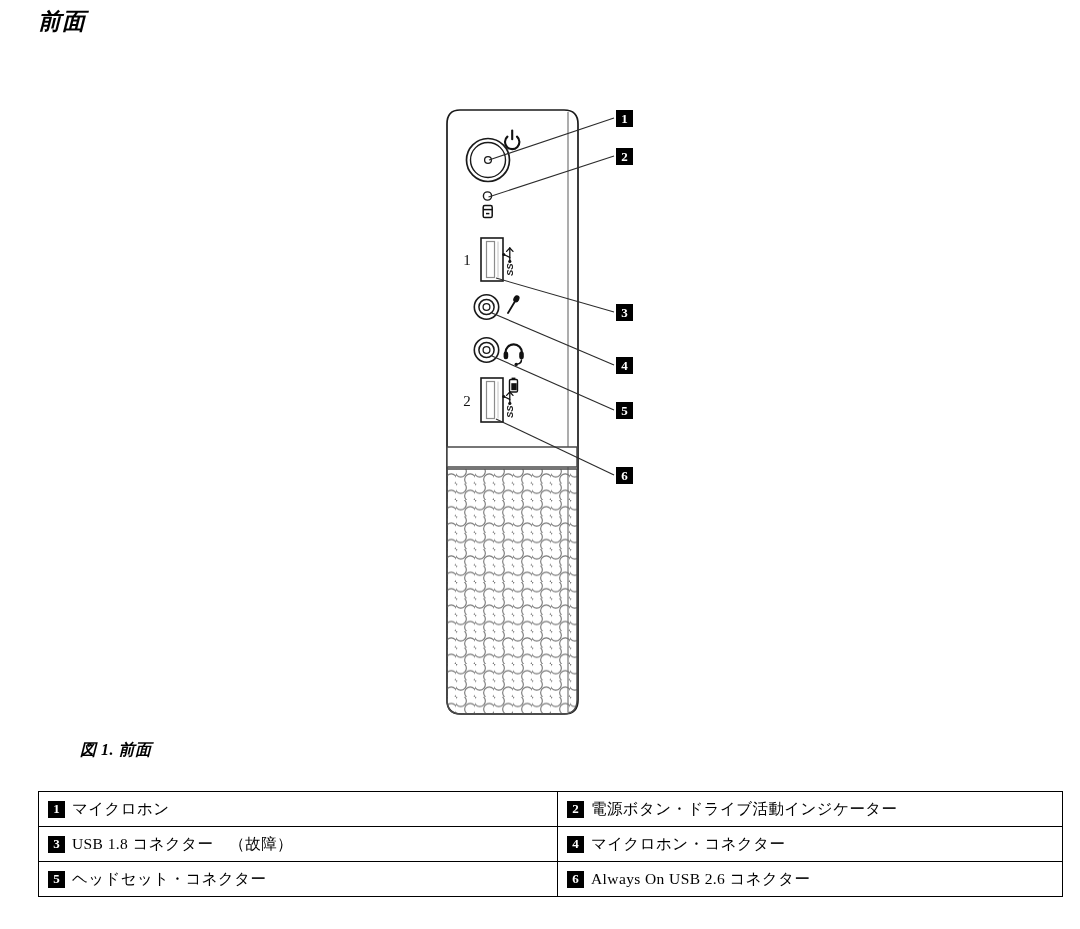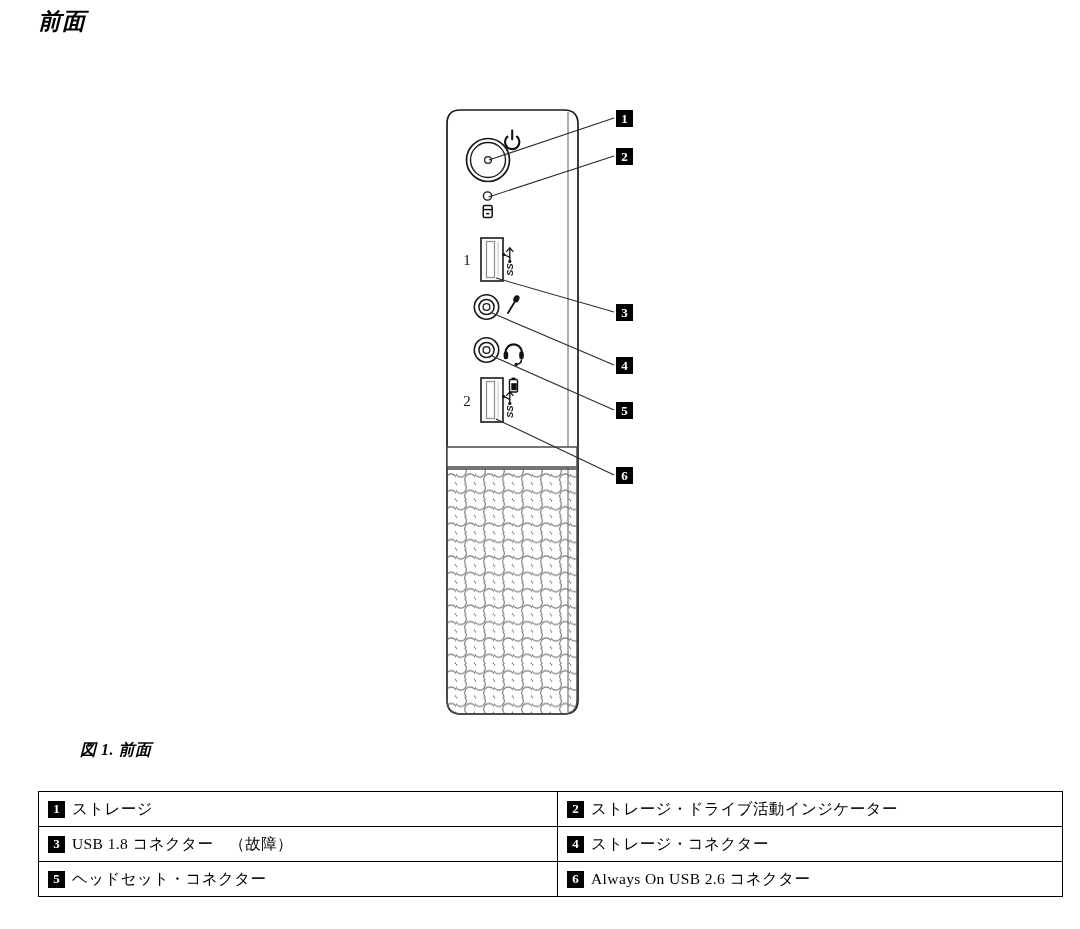--- a/index.html
+++ b/index.html
@@ -261,41 +261,41 @@
 </div>
 
 <div class="figure-caption">図 1. 前面</div>
 
 <table class="legend-table">
   <tbody>
     <tr>
       <td class="col-left">
         <div class="cell-inner">
           <span class="badge">1</span>
-          <span class="cell-text">ストレージ</span>
+          <span class="cell-text">マイクロホン</span>
         </div>
       </td>
       <td class="col-right">
         <div class="cell-inner">
           <span class="badge">2</span>
-          <span class="cell-text">ストレージ・ドライブ活動インジケーター</span>
+          <span class="cell-text">電源ボタン・ドライブ活動インジケーター</span>
         </div>
       </td>
     </tr>
     <tr>
       <td class="col-left">
         <div class="cell-inner">
           <span class="badge">3</span>
           <span class="cell-text">USB 1.8 コネクター　（故障）</span>
         </div>
       </td>
       <td class="col-right">
         <div class="cell-inner">
           <span class="badge">4</span>
-          <span class="cell-text">ストレージ・コネクター</span>
+          <span class="cell-text">マイクロホン・コネクター</span>
         </div>
       </td>
     </tr>
     <tr>
       <td class="col-left">
         <div class="cell-inner">
           <span class="badge">5</span>
           <span class="cell-text">ヘッドセット・コネクター</span>
         </div>
       </td>

